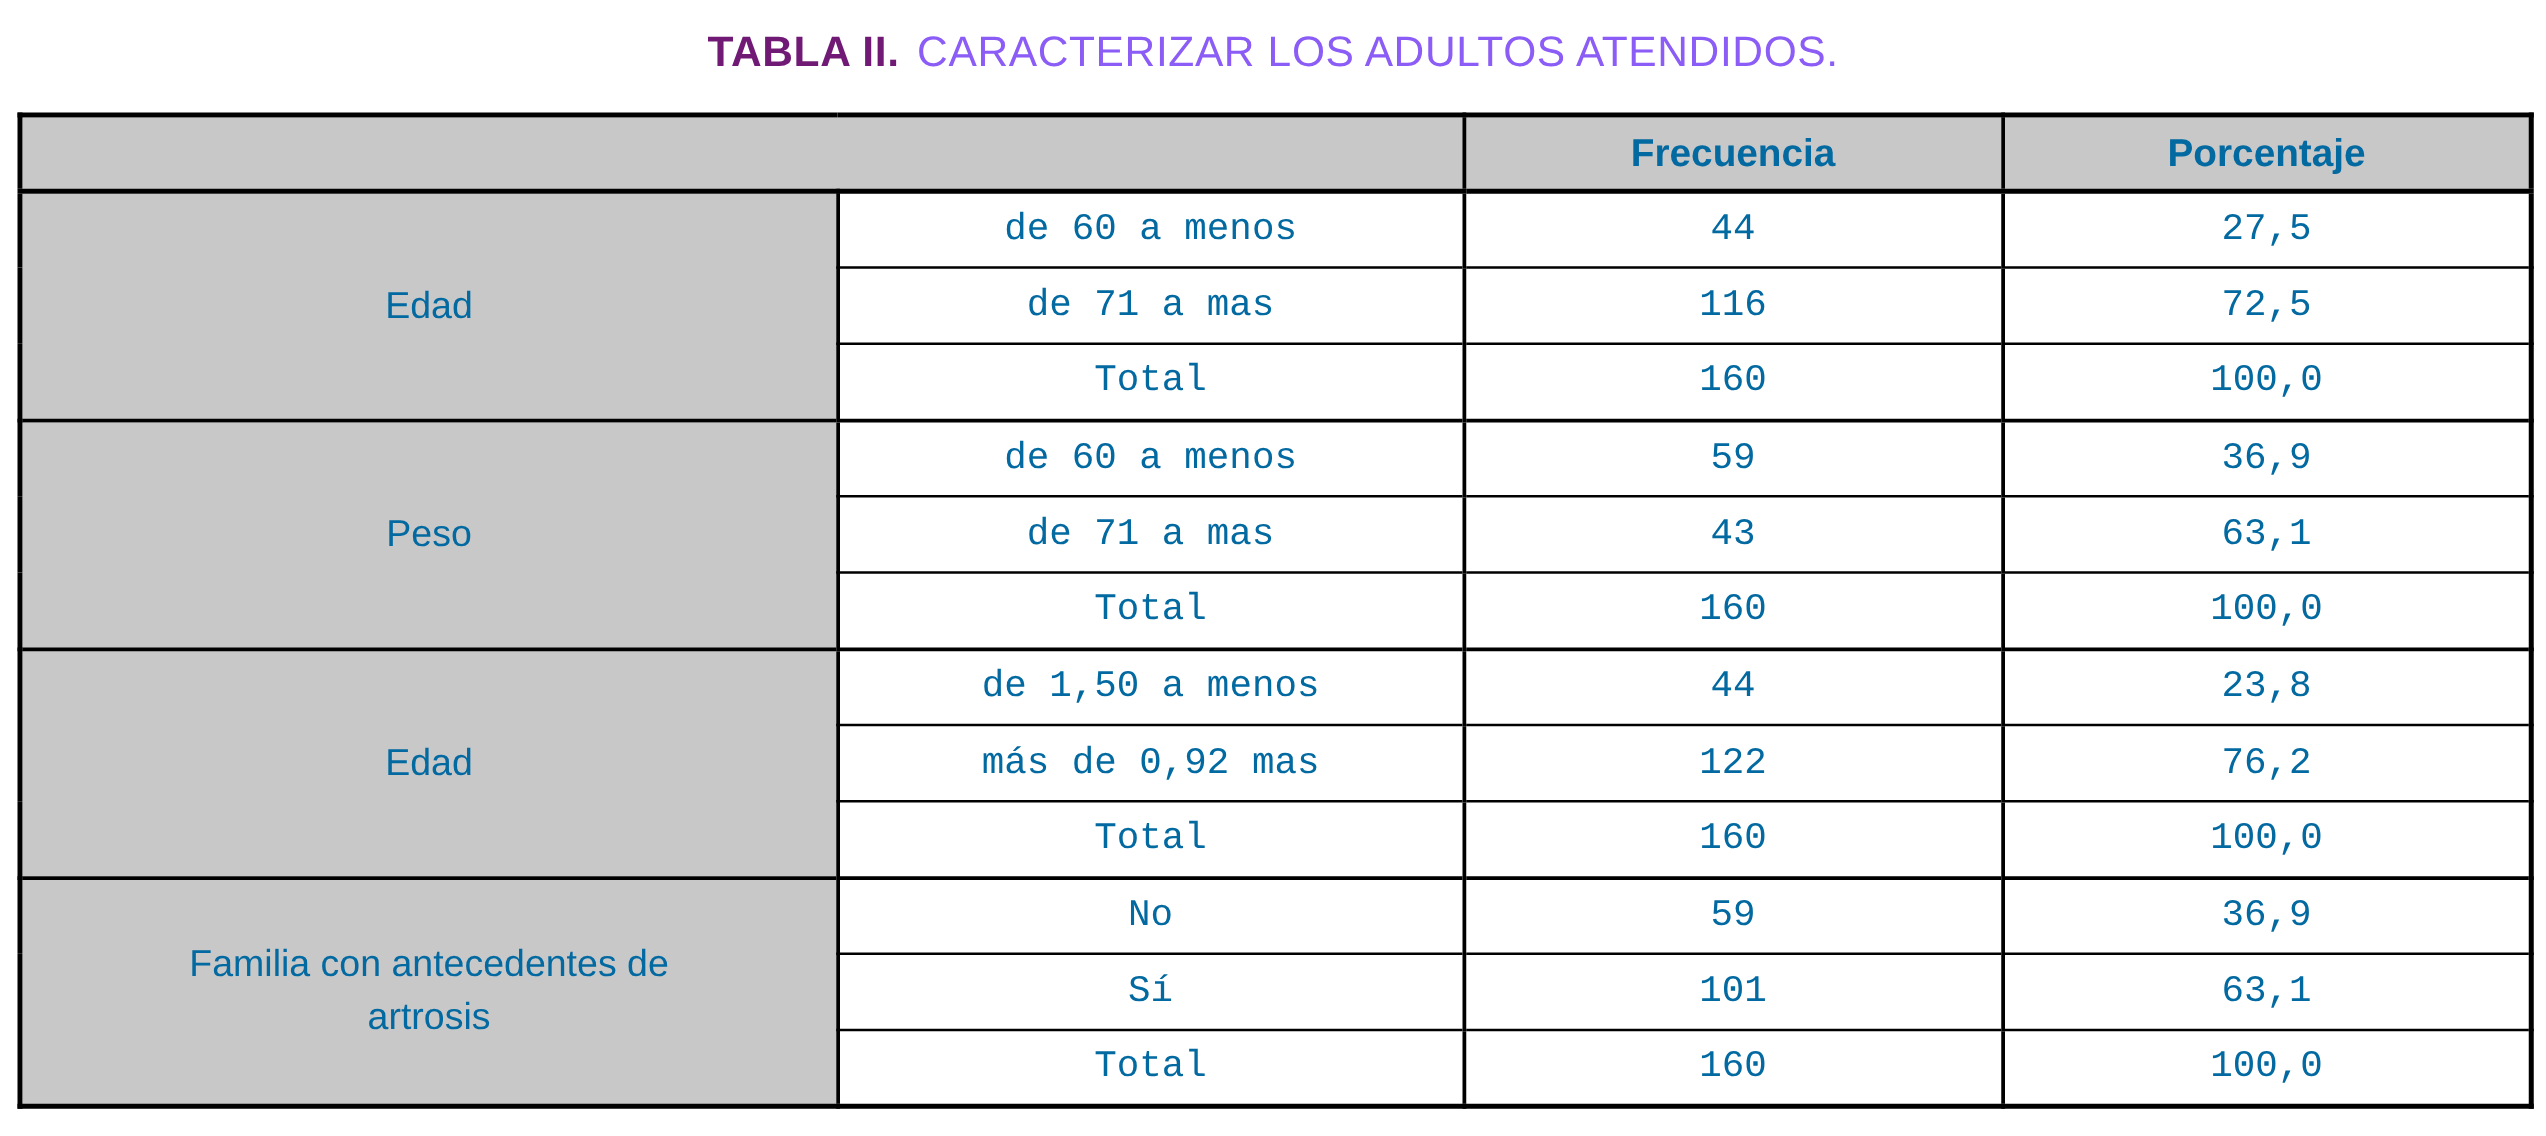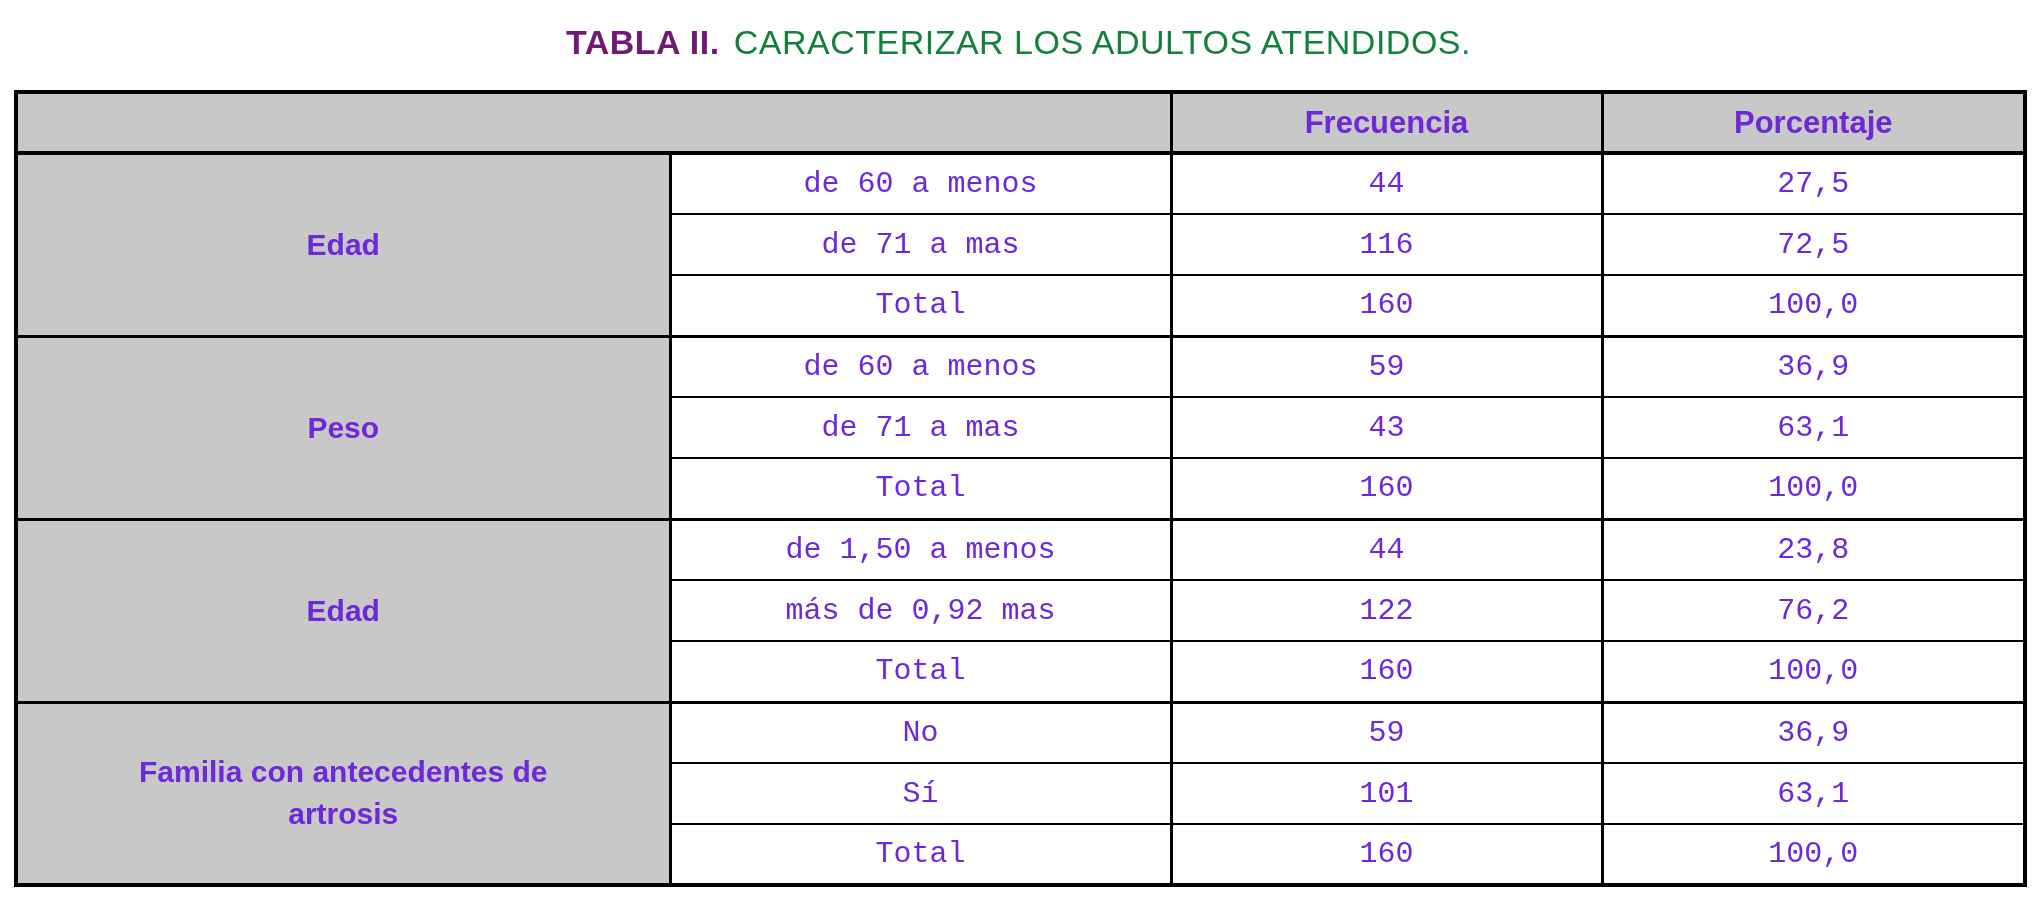--- a/index.html
+++ b/index.html
@@ -29,31 +29,31 @@
     line-height: 52px;
     white-space: nowrap;
   }
   .caption .prefix {
     font-weight: bold;
     color: #701a75;
     margin-right: 14px;
   }
   .caption .main {
     font-weight: normal;
-    color: #15803d;
+    color: #8b5cf6;
   }
   table.stats {
     position: absolute;
     left: 14px;
     top: 90px;
     width: 2009px;
     border-collapse: collapse;
     table-layout: fixed;
     font-size: 30px;
-    color: #6d28d9;
+    color: #0369a1;
   }
   table.stats col.c1 { width: 654px; }
   table.stats col.c2 { width: 501px; }
   table.stats col.c3 { width: 431px; }
   table.stats col.c4 { width: 423px; }
 
   table.stats { border: 4px solid #000000; }
   table.stats th, table.stats td {
     border-left: 3px solid #000000;
     border-right: 3px solid #000000;
@@ -67,21 +67,21 @@
   table.stats tr.header-row th {
     height: 57px;
     background: #c8c8c8;
     font-weight: bold;
     font-size: 31px;
     border-bottom: 4px solid #000000;
   }
   table.stats tr.data-row { height: 61px; }
   table.stats td.category {
     background: #c8c8c8;
-    font-weight: bold;
+    font-weight: normal;
   }
   table.stats td.category .cat-inner {
     display: inline-block;
     max-width: 440px;
     line-height: 42px;
   }
   table.stats tr.group-start td {
     border-top: 3px solid #000000;
   }
   table.stats td.value { background: #ffffff; font-family: Liberation Mono, monospace; }

